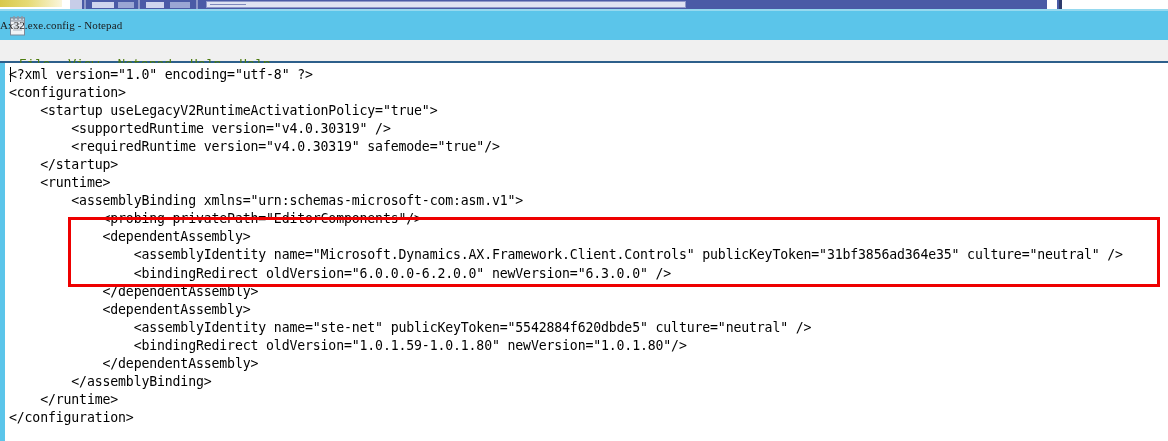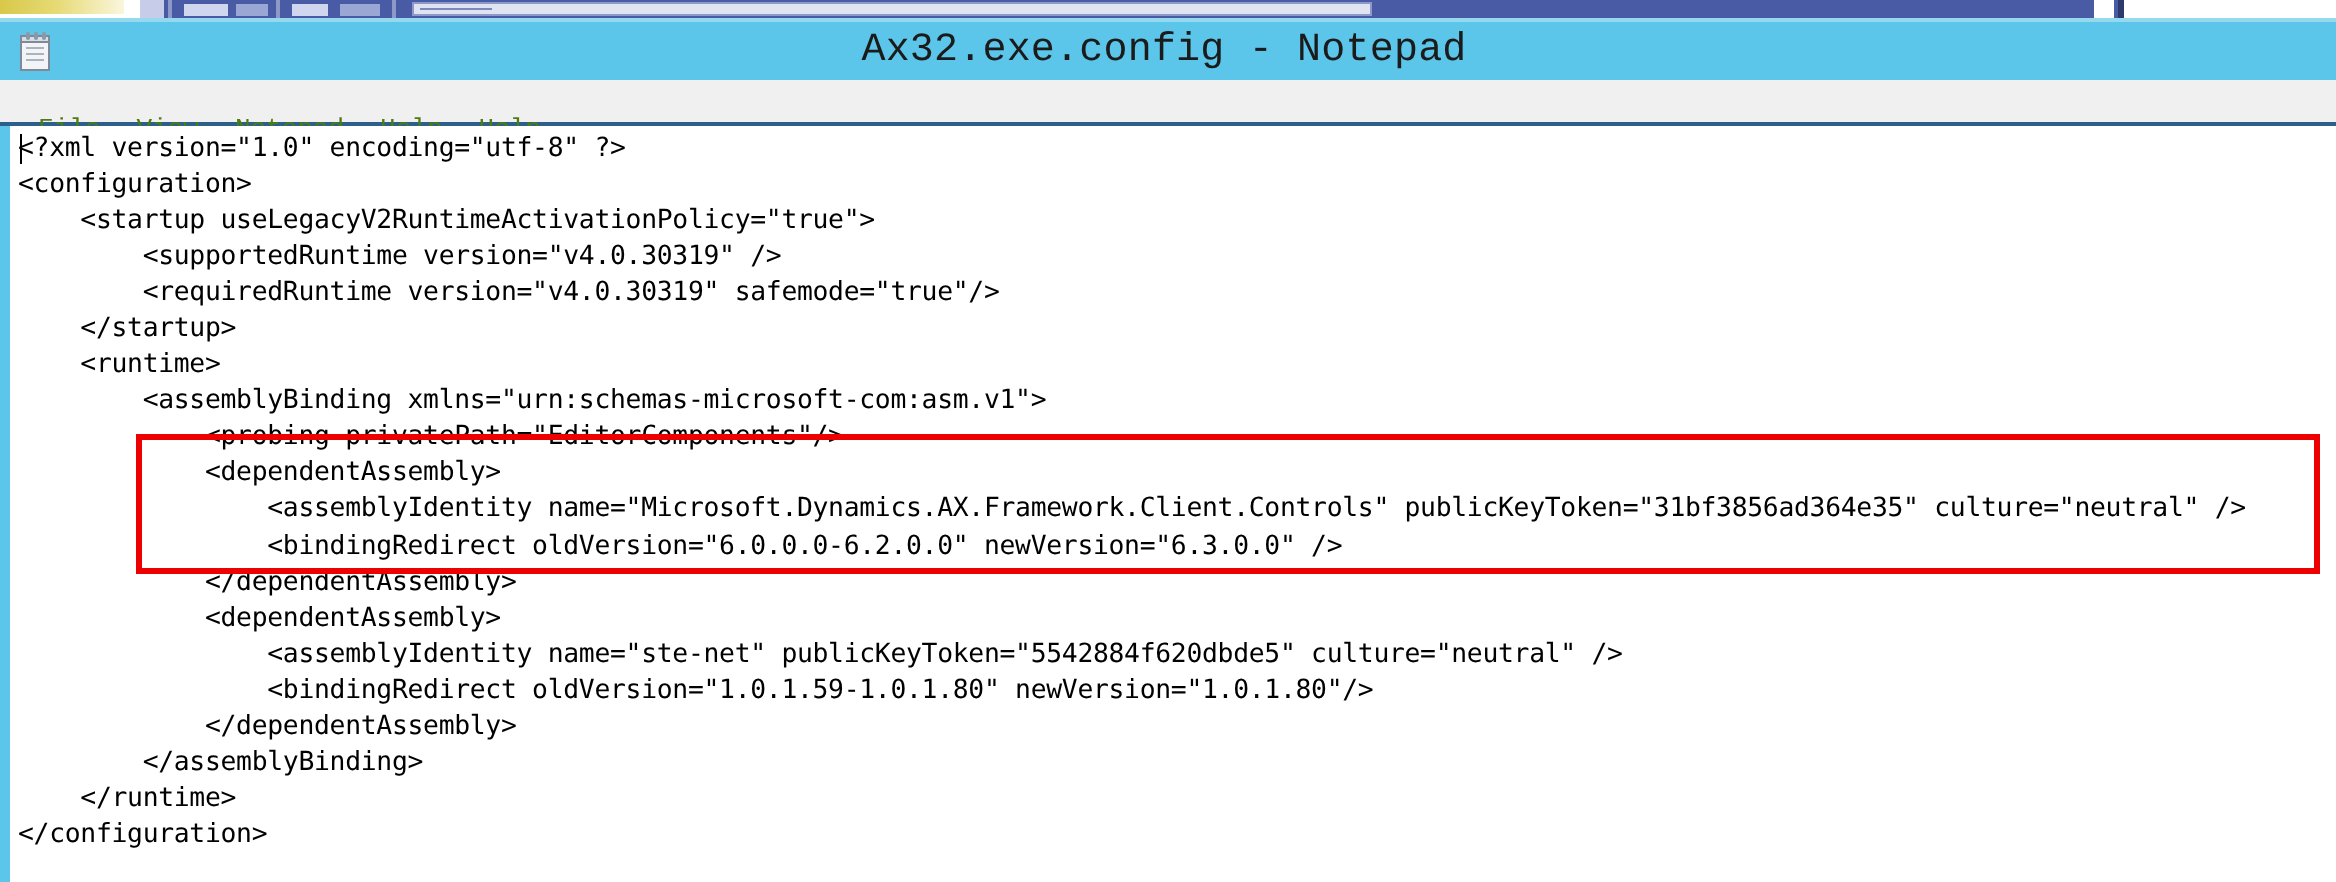--- a/index.html
+++ b/index.html
@@ -148,24 +148,23 @@
     width: 19px;
     height: 21px;
   }
   .np-title {
     position: absolute;
     left: 0;
     right: 0;
     top: 0;
     height: 29px;
     line-height: 29px;
-    text-align: center;
-    font-size: 20px;
+    font-size: 11px;
     color: #1b1b1b;
-    font-family: Liberation Mono, monospace;
+    font-family: Liberation Serif, serif;
     letter-spacing: 0.1px;
     white-space: nowrap;
     padding-right: 4px;
     box-sizing: border-box;
   }
 
   .np-menubar {
     position: relative;
     height: 21px;
     background: #f0f0f0;

